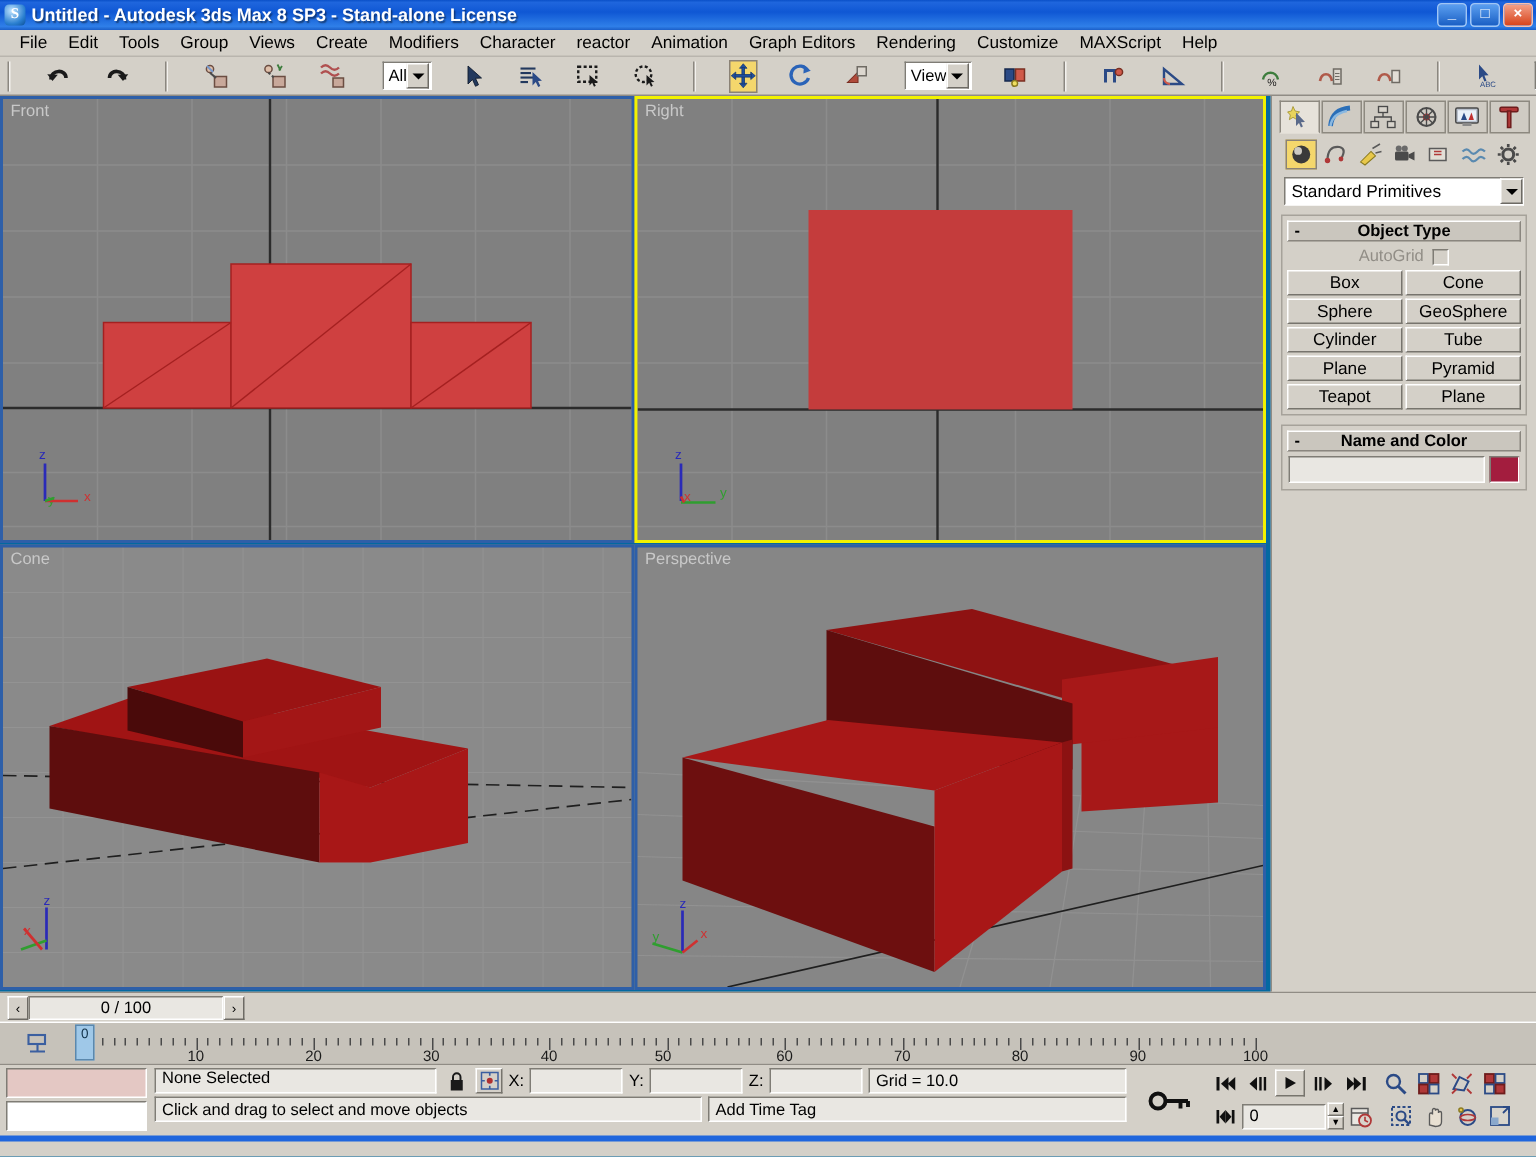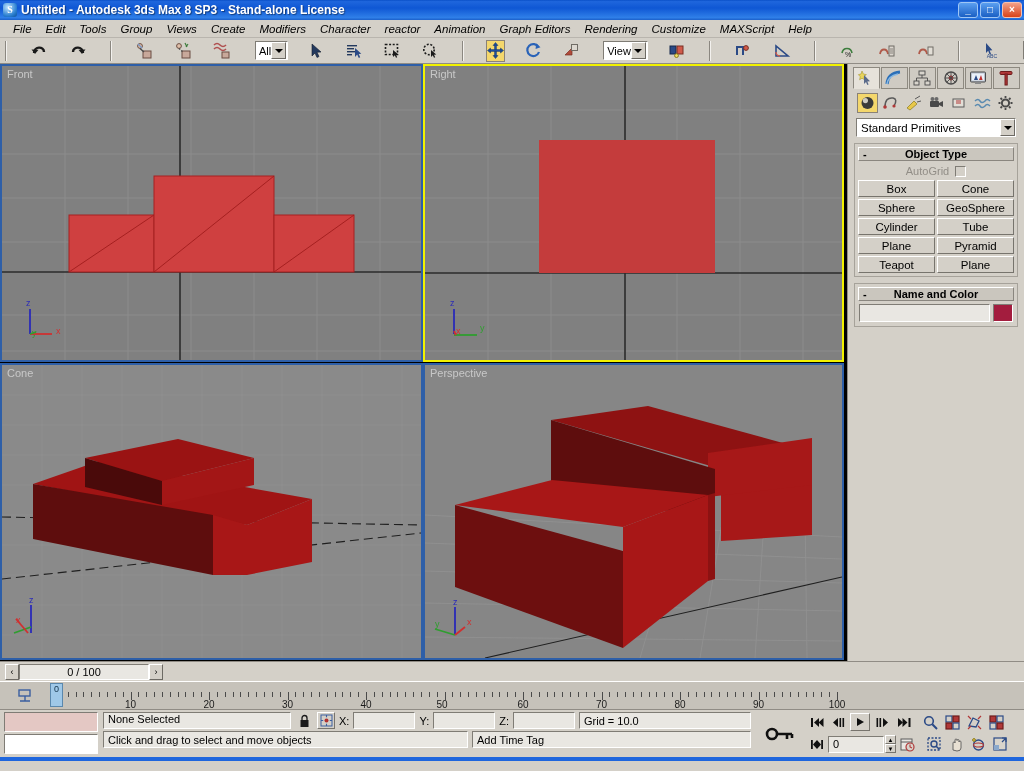--- a/index.html
+++ b/index.html
@@ -23,41 +23,41 @@
   #winbtns{ position:absolute; right:2px; top:2px; display:flex; gap:2px;}
   .wbtn{ width:20px;height:16px;border:1px solid #9fc6f5;border-radius:3px;
     display:flex;align-items:center;justify-content:center;color:#fff;font-size:10px;font-weight:bold;
     background:linear-gradient(to bottom,#5b9ff0,#1a5fc4);}
   .wbtn.close{ background:linear-gradient(to bottom,#f2a088,#d8431a);border-color:#f7c0ae;}
   .wbtn i{font-style:normal;line-height:1;}
 
   
   #menubar{ height:18px; background:#d4d0c8; display:flex; align-items:center;
     border-bottom:1px solid #b9b5ae; padding-left:6px;}
-  .menu-item{ padding:1px 7px; font-size:11.5px; color:#000; white-space:nowrap;font-style:italic;}
+  .menu-item{ padding:1px 7px; font-size:11.5px; color:#000; white-space:nowrap;}
 
   
   #toolbar{ height:26px; background:#d4d0c8; display:flex; align-items:center;
     border-bottom:1px solid #908c85; padding:0 2px; gap:19px;}
   .tb-sep{ width:2px;height:20px;border-left:1px solid #8b8780;border-right:1px solid #f3f1ee;margin:0 3px;}
   .tbtn{ width:22px;height:22px;display:flex;align-items:center;justify-content:center;
     border:1px solid transparent; position:relative; }
   .tbtn.active{ background:#f4d76c; border:1px solid #8a8276;}
   .tbtn svg{display:block;}
   .tb-combo{ height:19px; border:1px solid; border-color:#7f7c75 #fff #fff #7f7c75;
     background:#fff; display:flex; align-items:center; font-size:11px; padding-left:3px; }
   .tb-combo .val{flex:1; white-space:nowrap; overflow:hidden;}
   .tb-combo .arw{ width:15px;height:17px;background:#d4d0c8;
     border:1px solid;border-color:#fff #6d6a64 #6d6a64 #fff;
     display:flex;align-items:center;justify-content:center;margin:0 1px 0 0;}
   .caret{width:0;height:0;border-left:4px solid transparent;border-right:4px solid transparent;border-top:4px solid #000;}
 
   
   #main{ display:flex; height:597px; }
-  #viewports{ width:847px; height:597px; background:#000000; display:flex; flex-wrap:wrap;
+  #viewports{ width:847px; height:597px; background:#0369a1; display:flex; flex-wrap:wrap;
      padding:0; position:relative;}
   .vp{ position:relative; overflow:hidden; background:#808080; }
   .vp .vplabel{ position:absolute; left:5px; top:2px; color:#c8c8c8; font-size:11px; z-index:5;}
   .vp-border-blue{ border:2px solid #2e5fa8;}
   .vp-border-yellow{ border:2px solid #f2f200; }
 
   
   #cmdpanel{ width:177px; background:#d4d0c8; border-left:1px solid #908c85; padding:3px 2px;}
   #cp-tabs{ display:flex; gap:1px; justify-content:center; margin-bottom:4px;}
   .cp-tab{ width:27px;height:22px;border:1px solid #8d8980;background:#cfcbc3;

